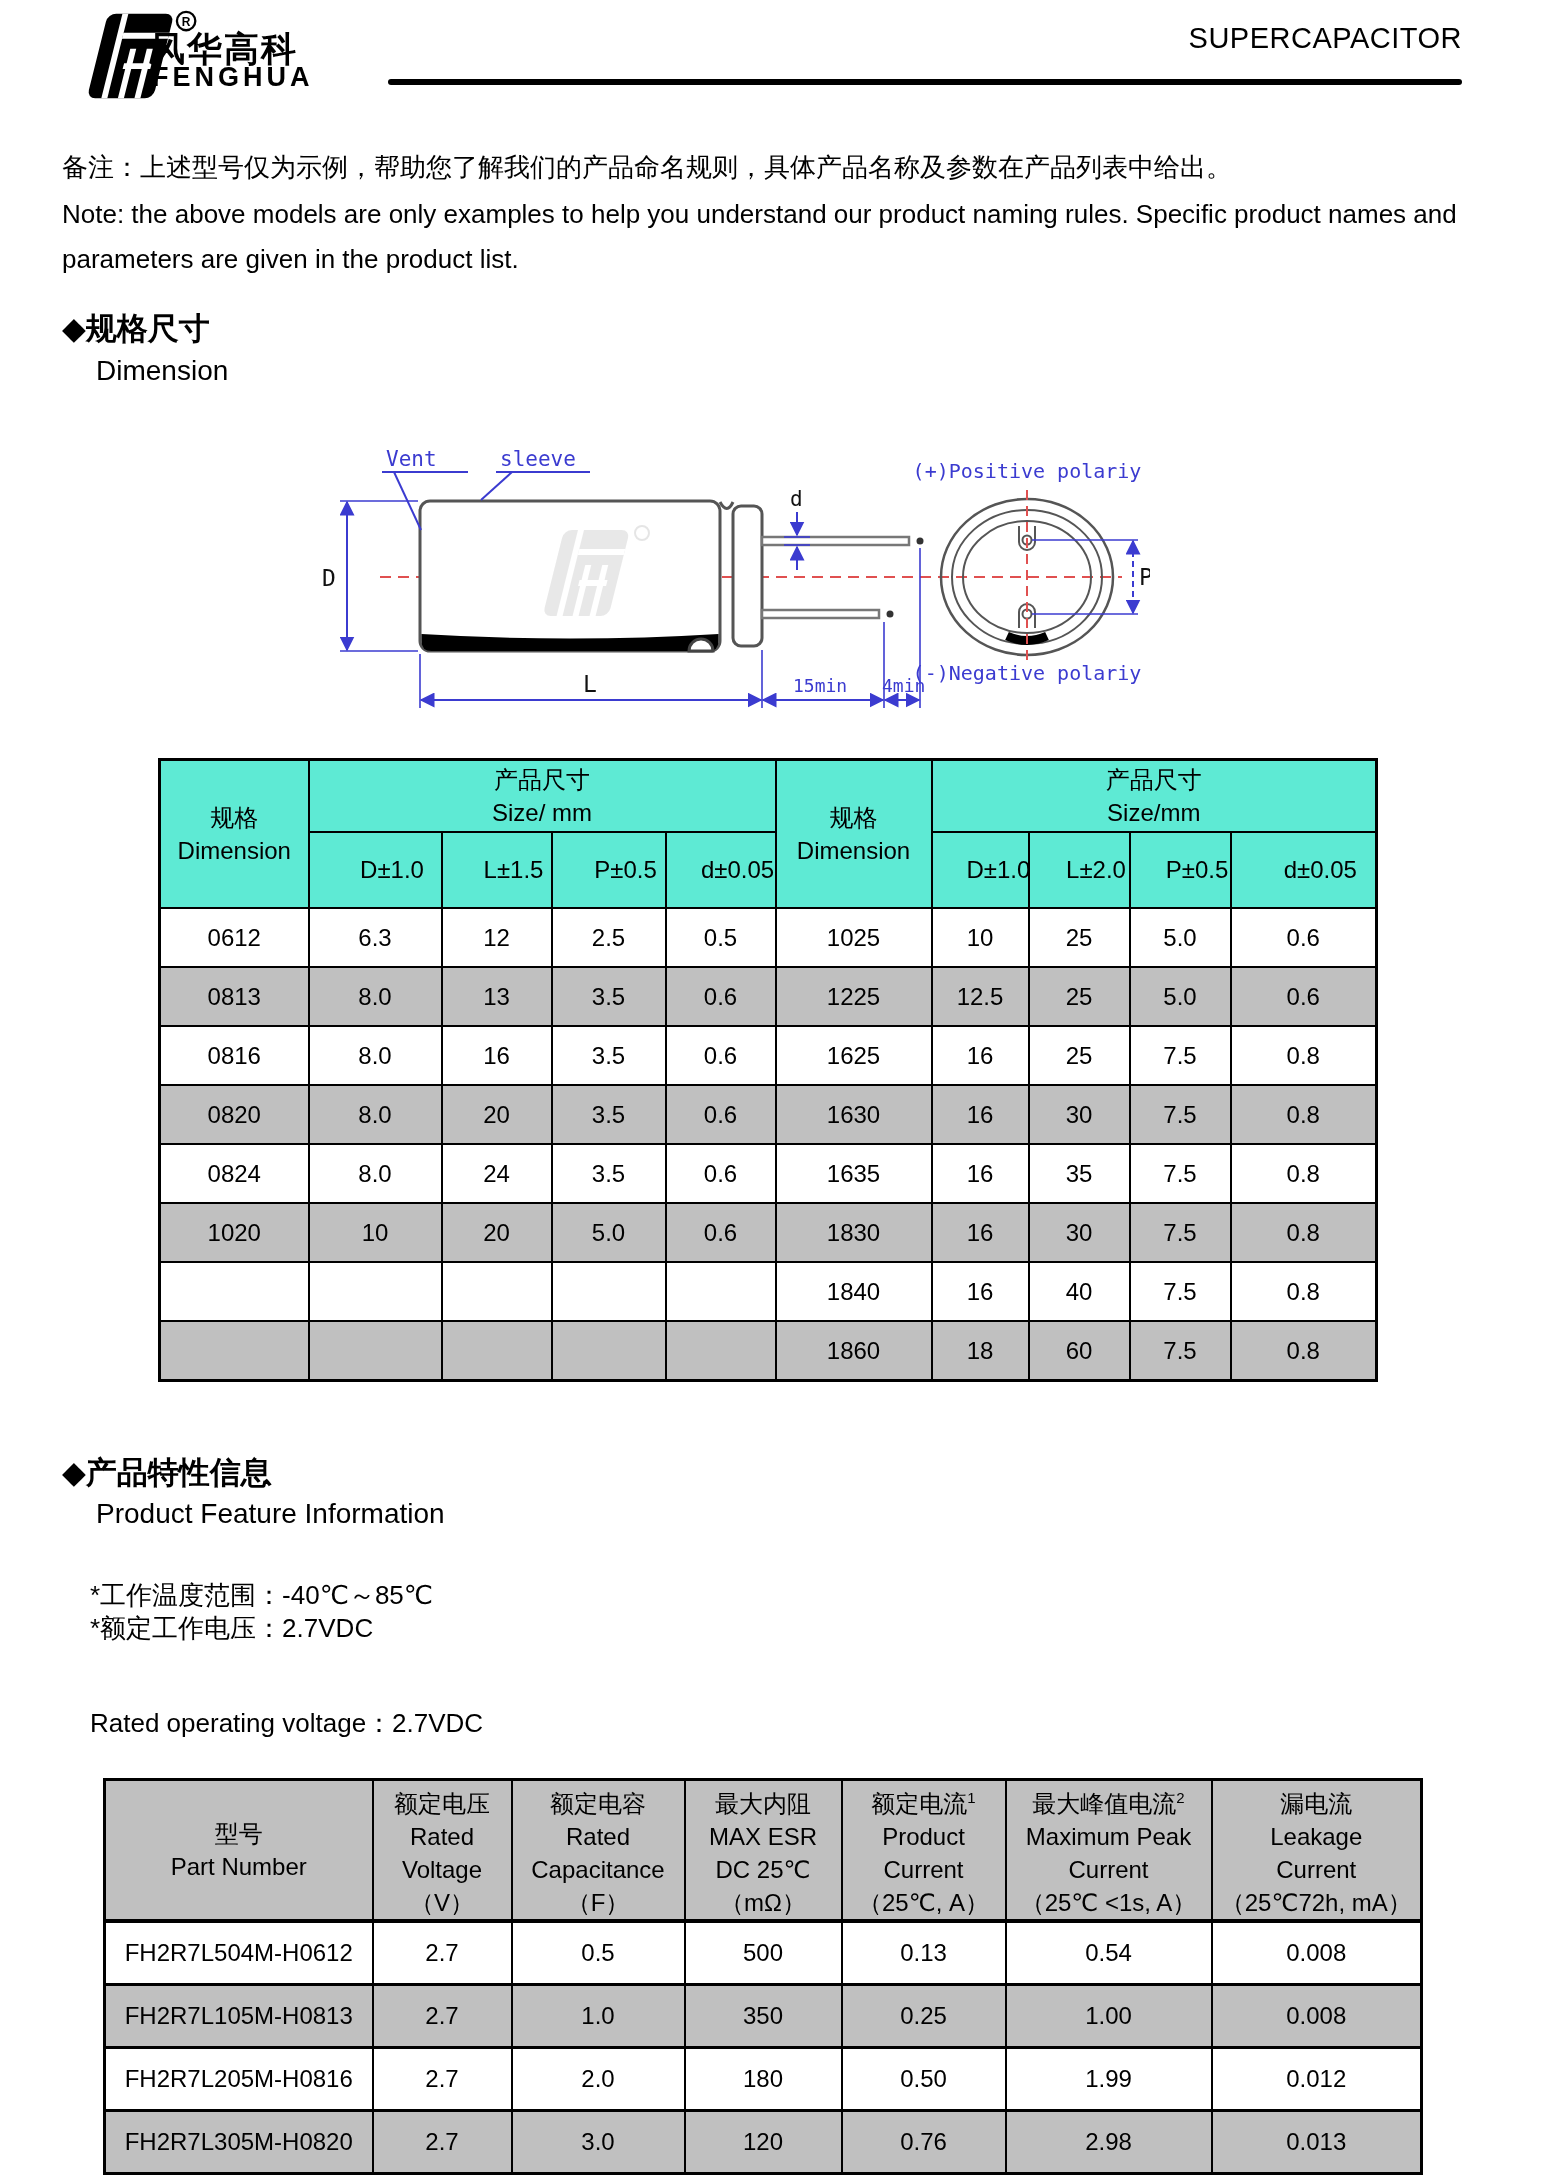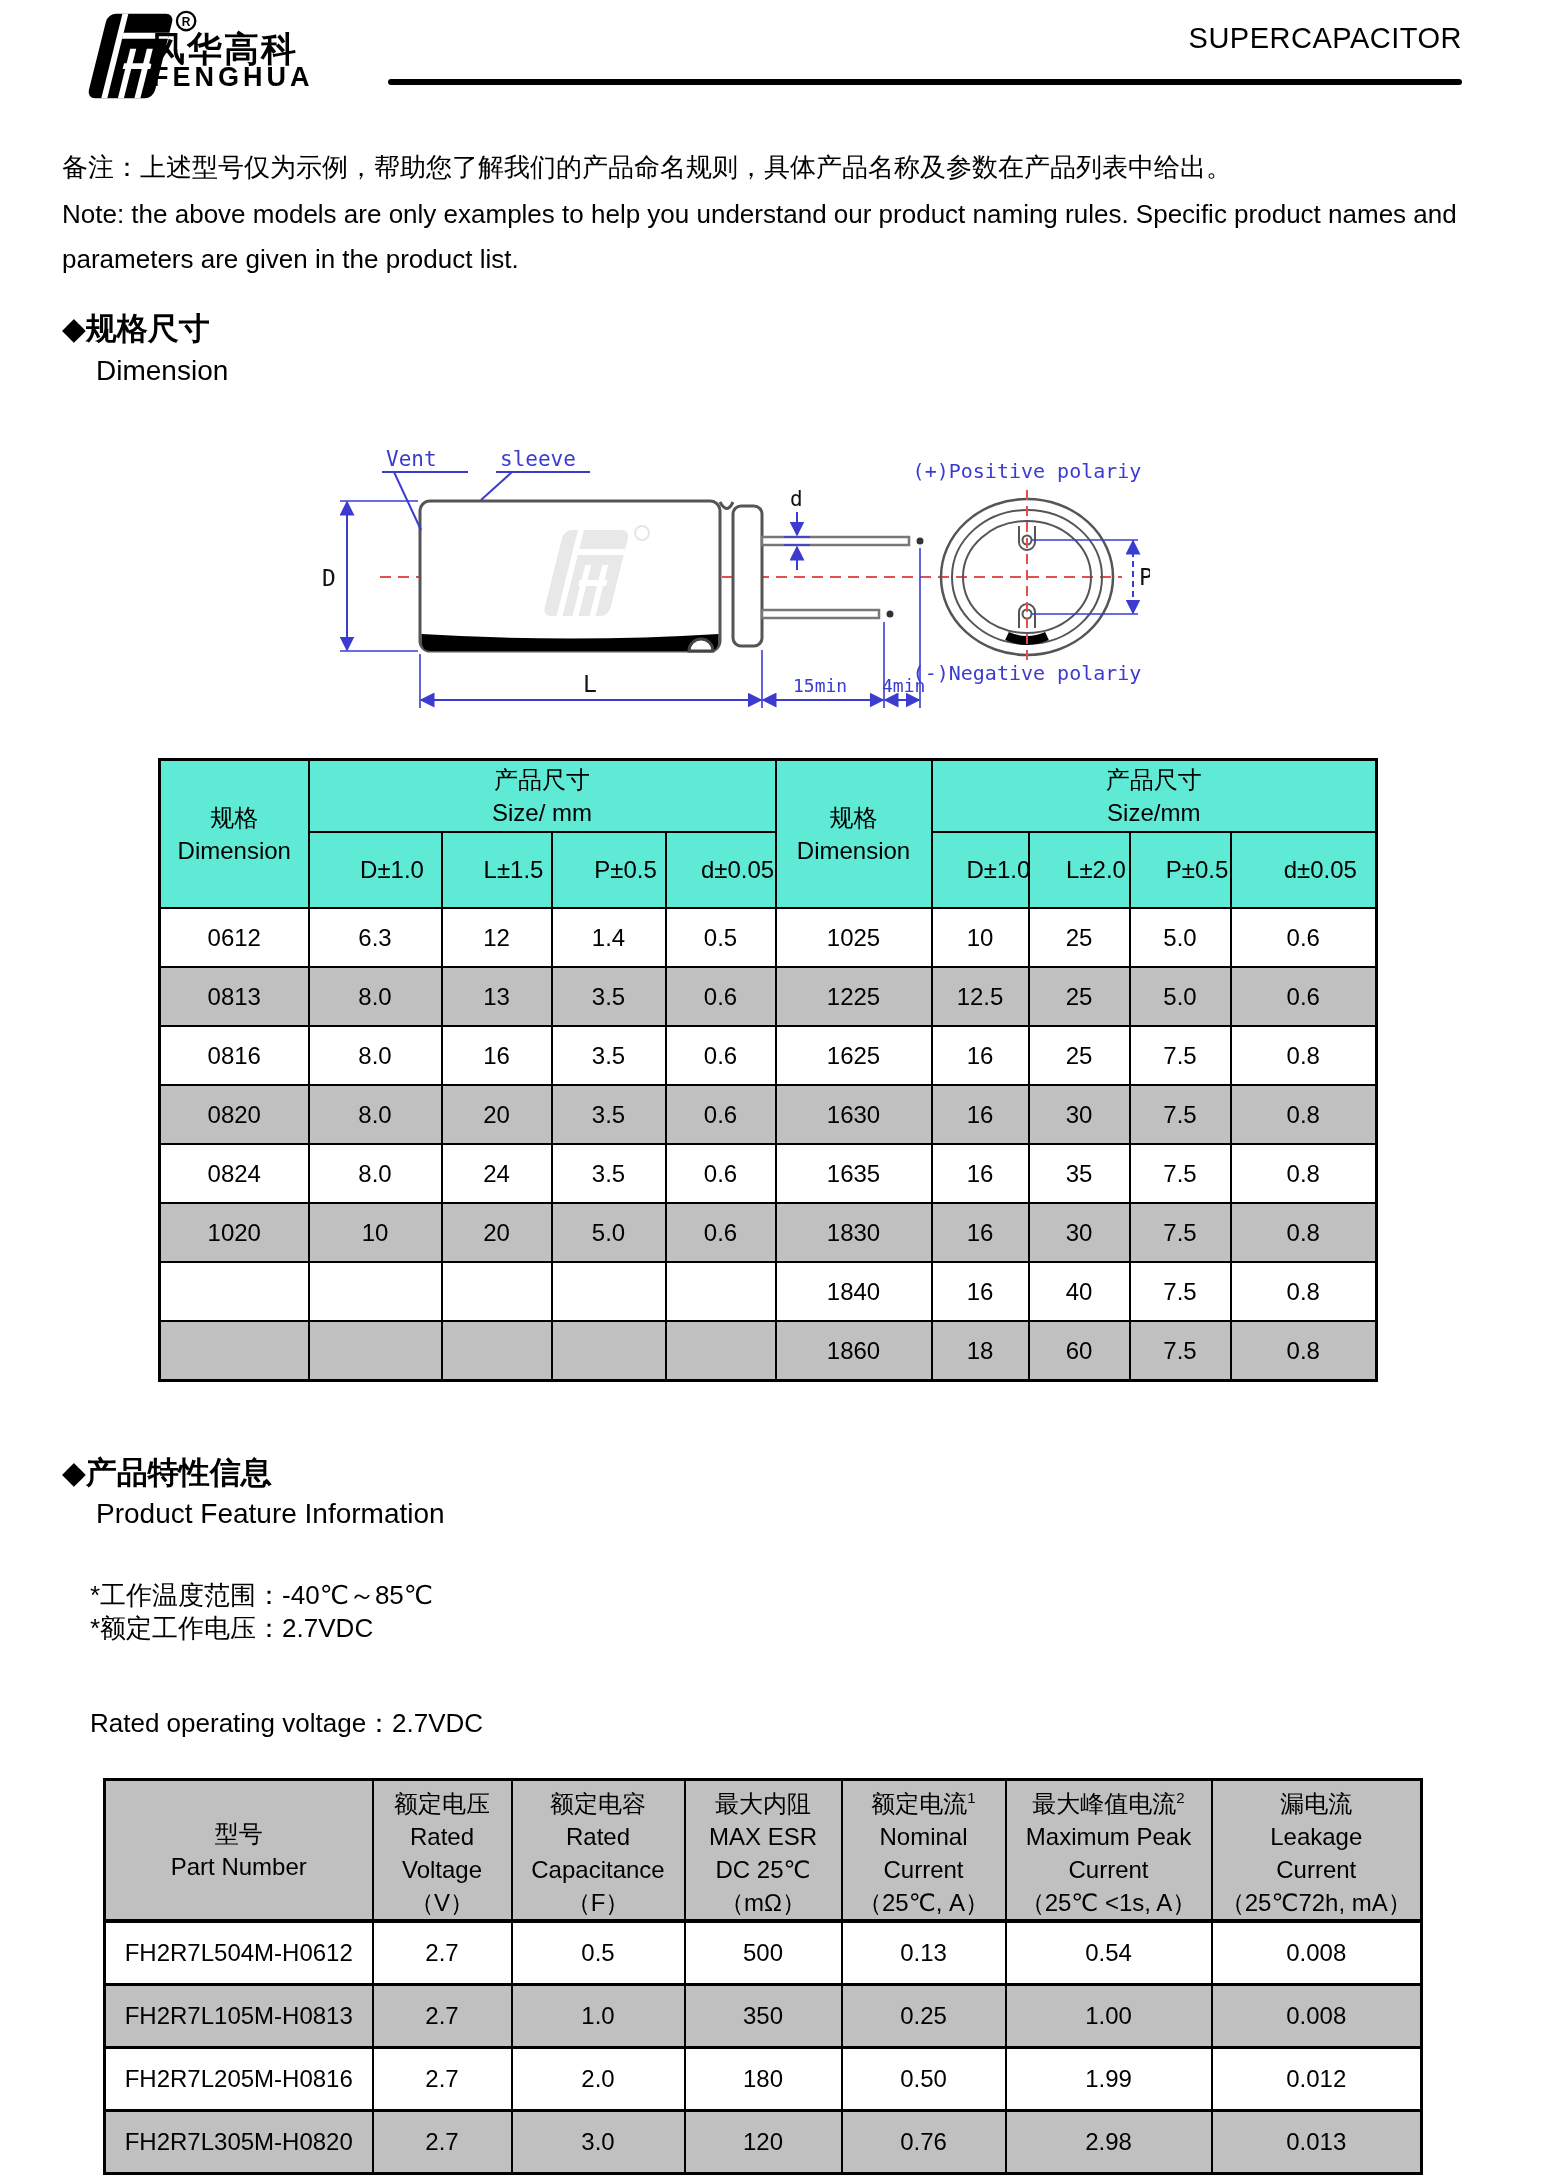--- a/index.html
+++ b/index.html
@@ -223,21 +223,21 @@
         <th>L±2.0</th>
         <th>P±0.5</th>
         <th>d±0.05</th>
       </tr>
     </thead>
     <tbody>
       <tr>
         <td>0612</td>
           <td>6.3</td>
           <td>12</td>
-          <td>1.4</td>
+          <td>2.5</td>
           <td>0.5</td>
           <td>1025</td>
           <td>10</td>
           <td>25</td>
           <td>5.0</td>
           <td>0.6</td>
       </tr>
       <tr>
         <td>0813</td>
           <td>8.0</td>
@@ -361,21 +361,21 @@
             <div>（F）</div>
         </th>
         <th>
           <div><span>最大内阻</span><sup></sup></div>
           <div>MAX ESR</div>
             <div>DC 25℃</div>
             <div>（mΩ）</div>
         </th>
         <th>
           <div><span>额定电流</span><sup>1</sup></div>
-          <div>Nominal</div>
+          <div>Product</div>
             <div>Current</div>
             <div>（25℃, A）</div>
         </th>
         <th>
           <div><span>最大峰值电流</span><sup>2</sup></div>
           <div>Maximum Peak</div>
             <div>Current</div>
             <div>（25℃ &lt;1s, A）</div>
         </th>
         <th>

